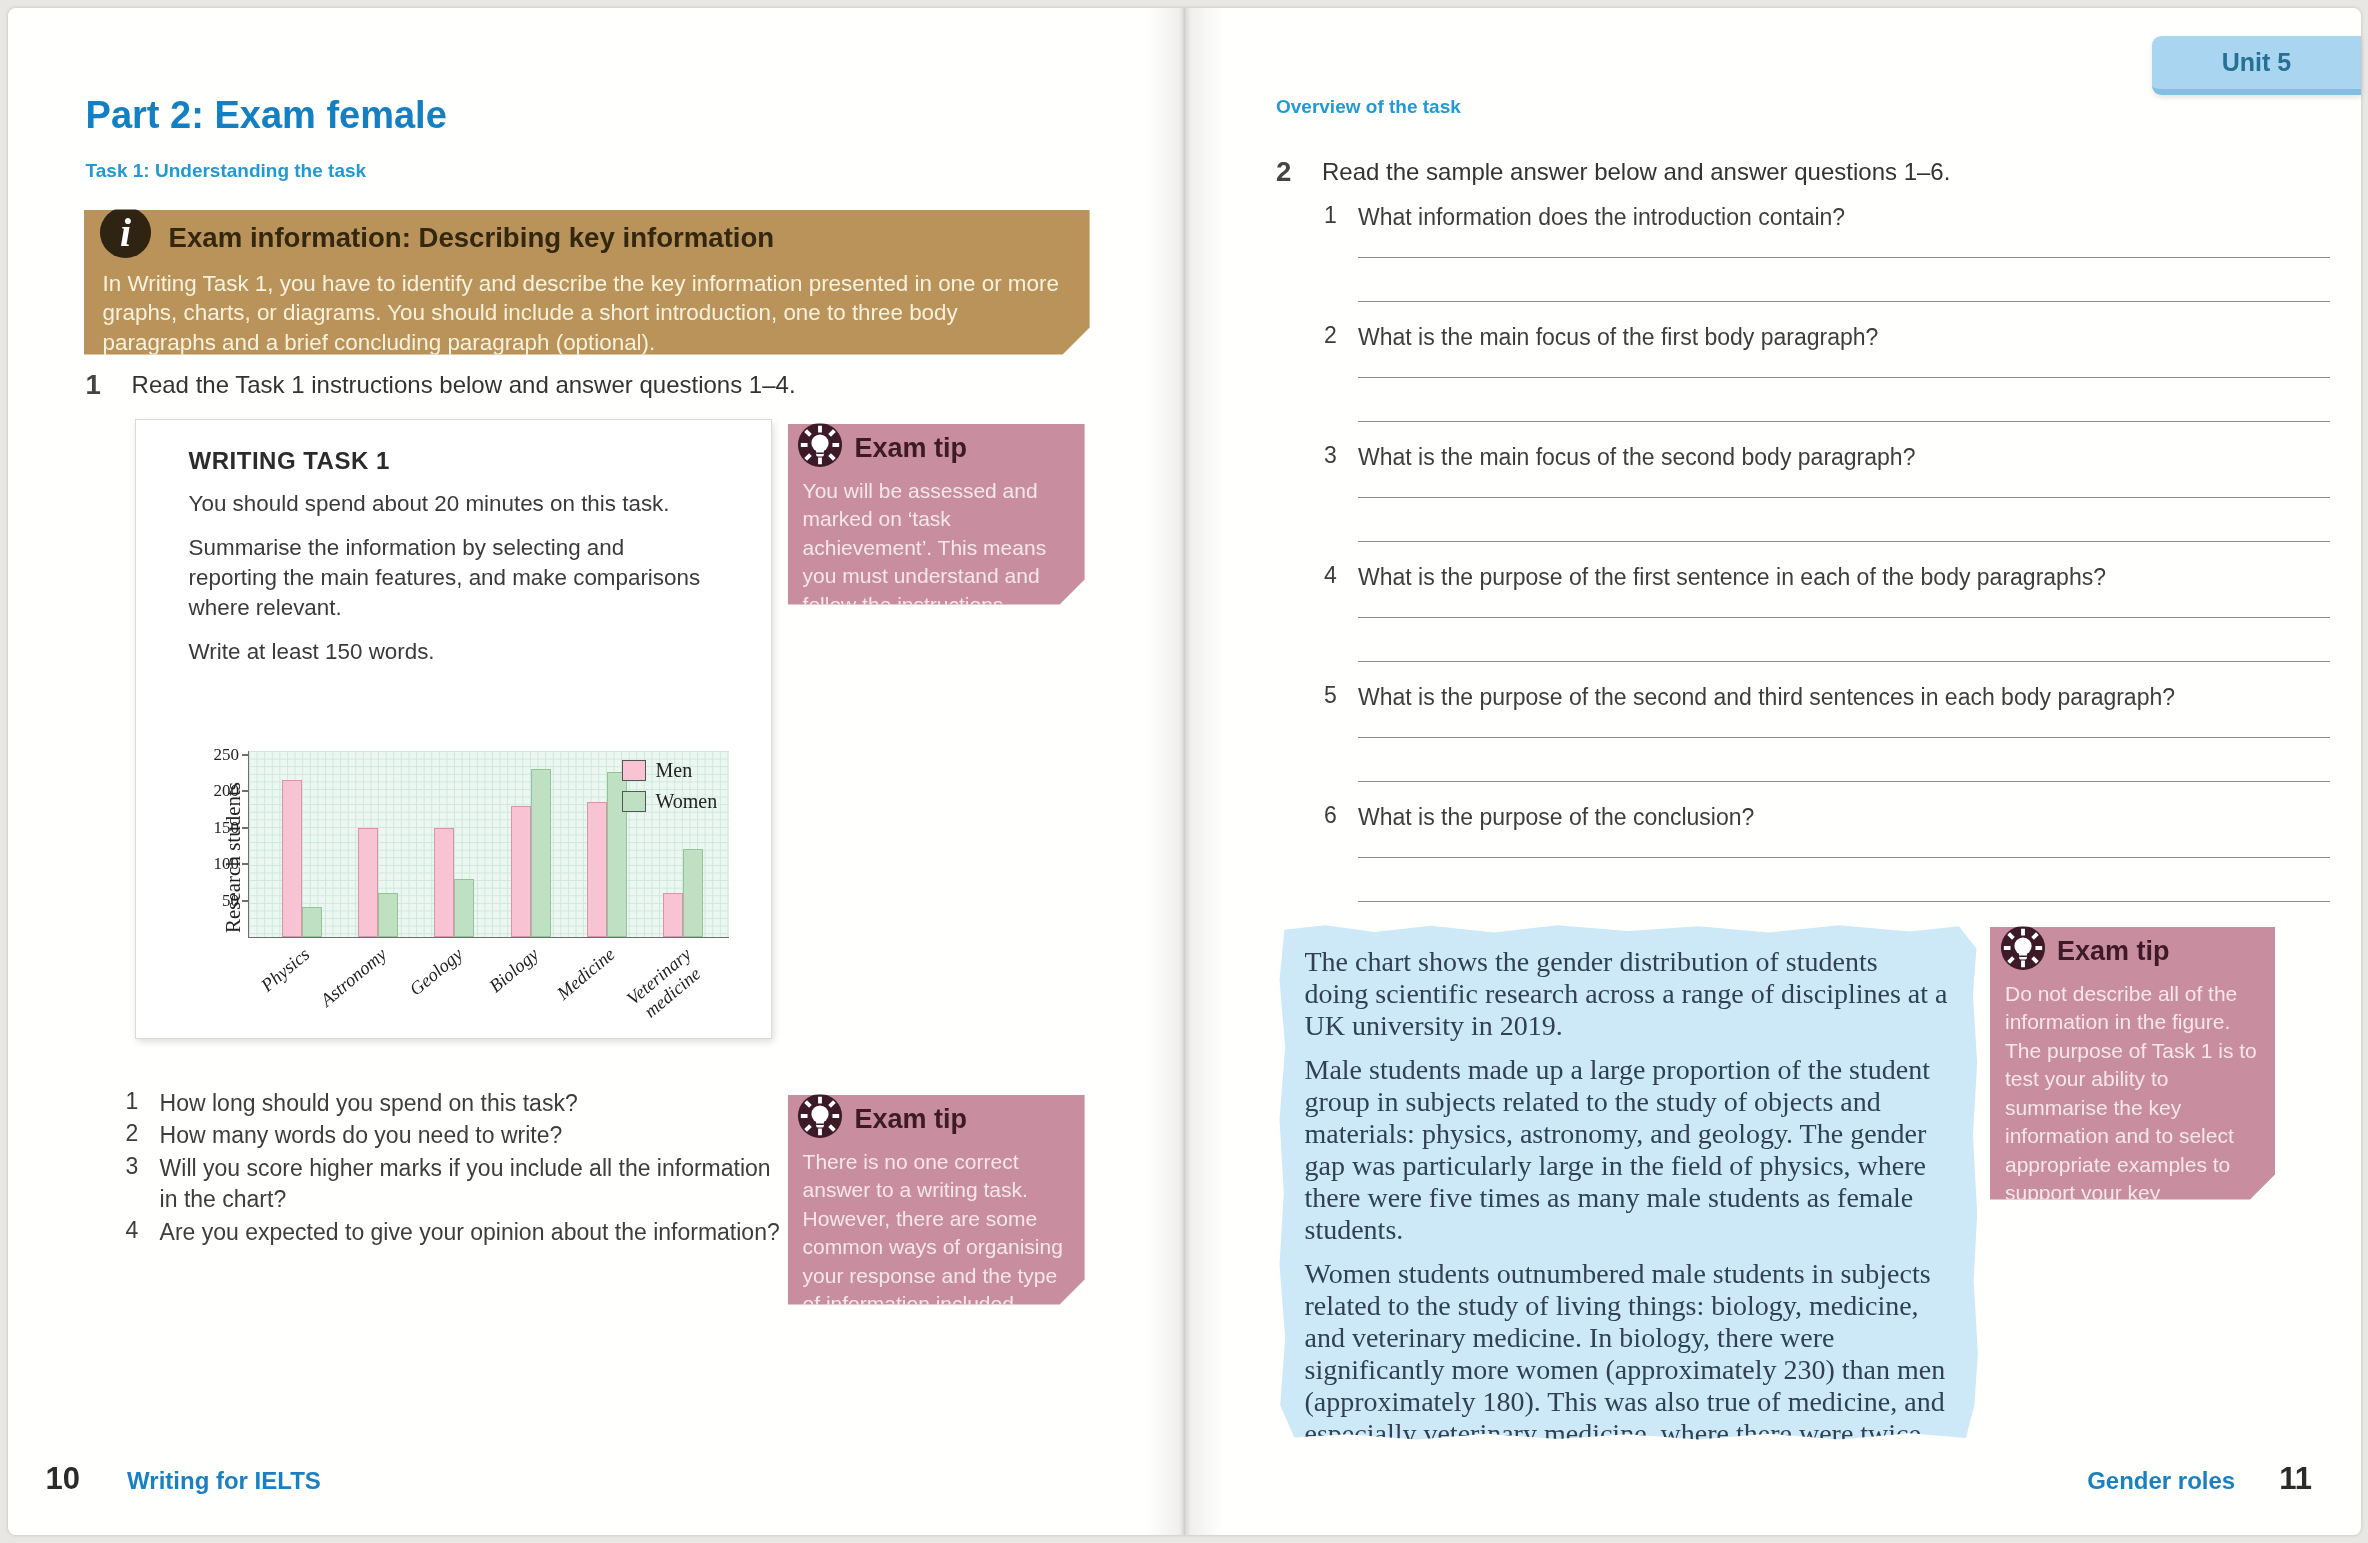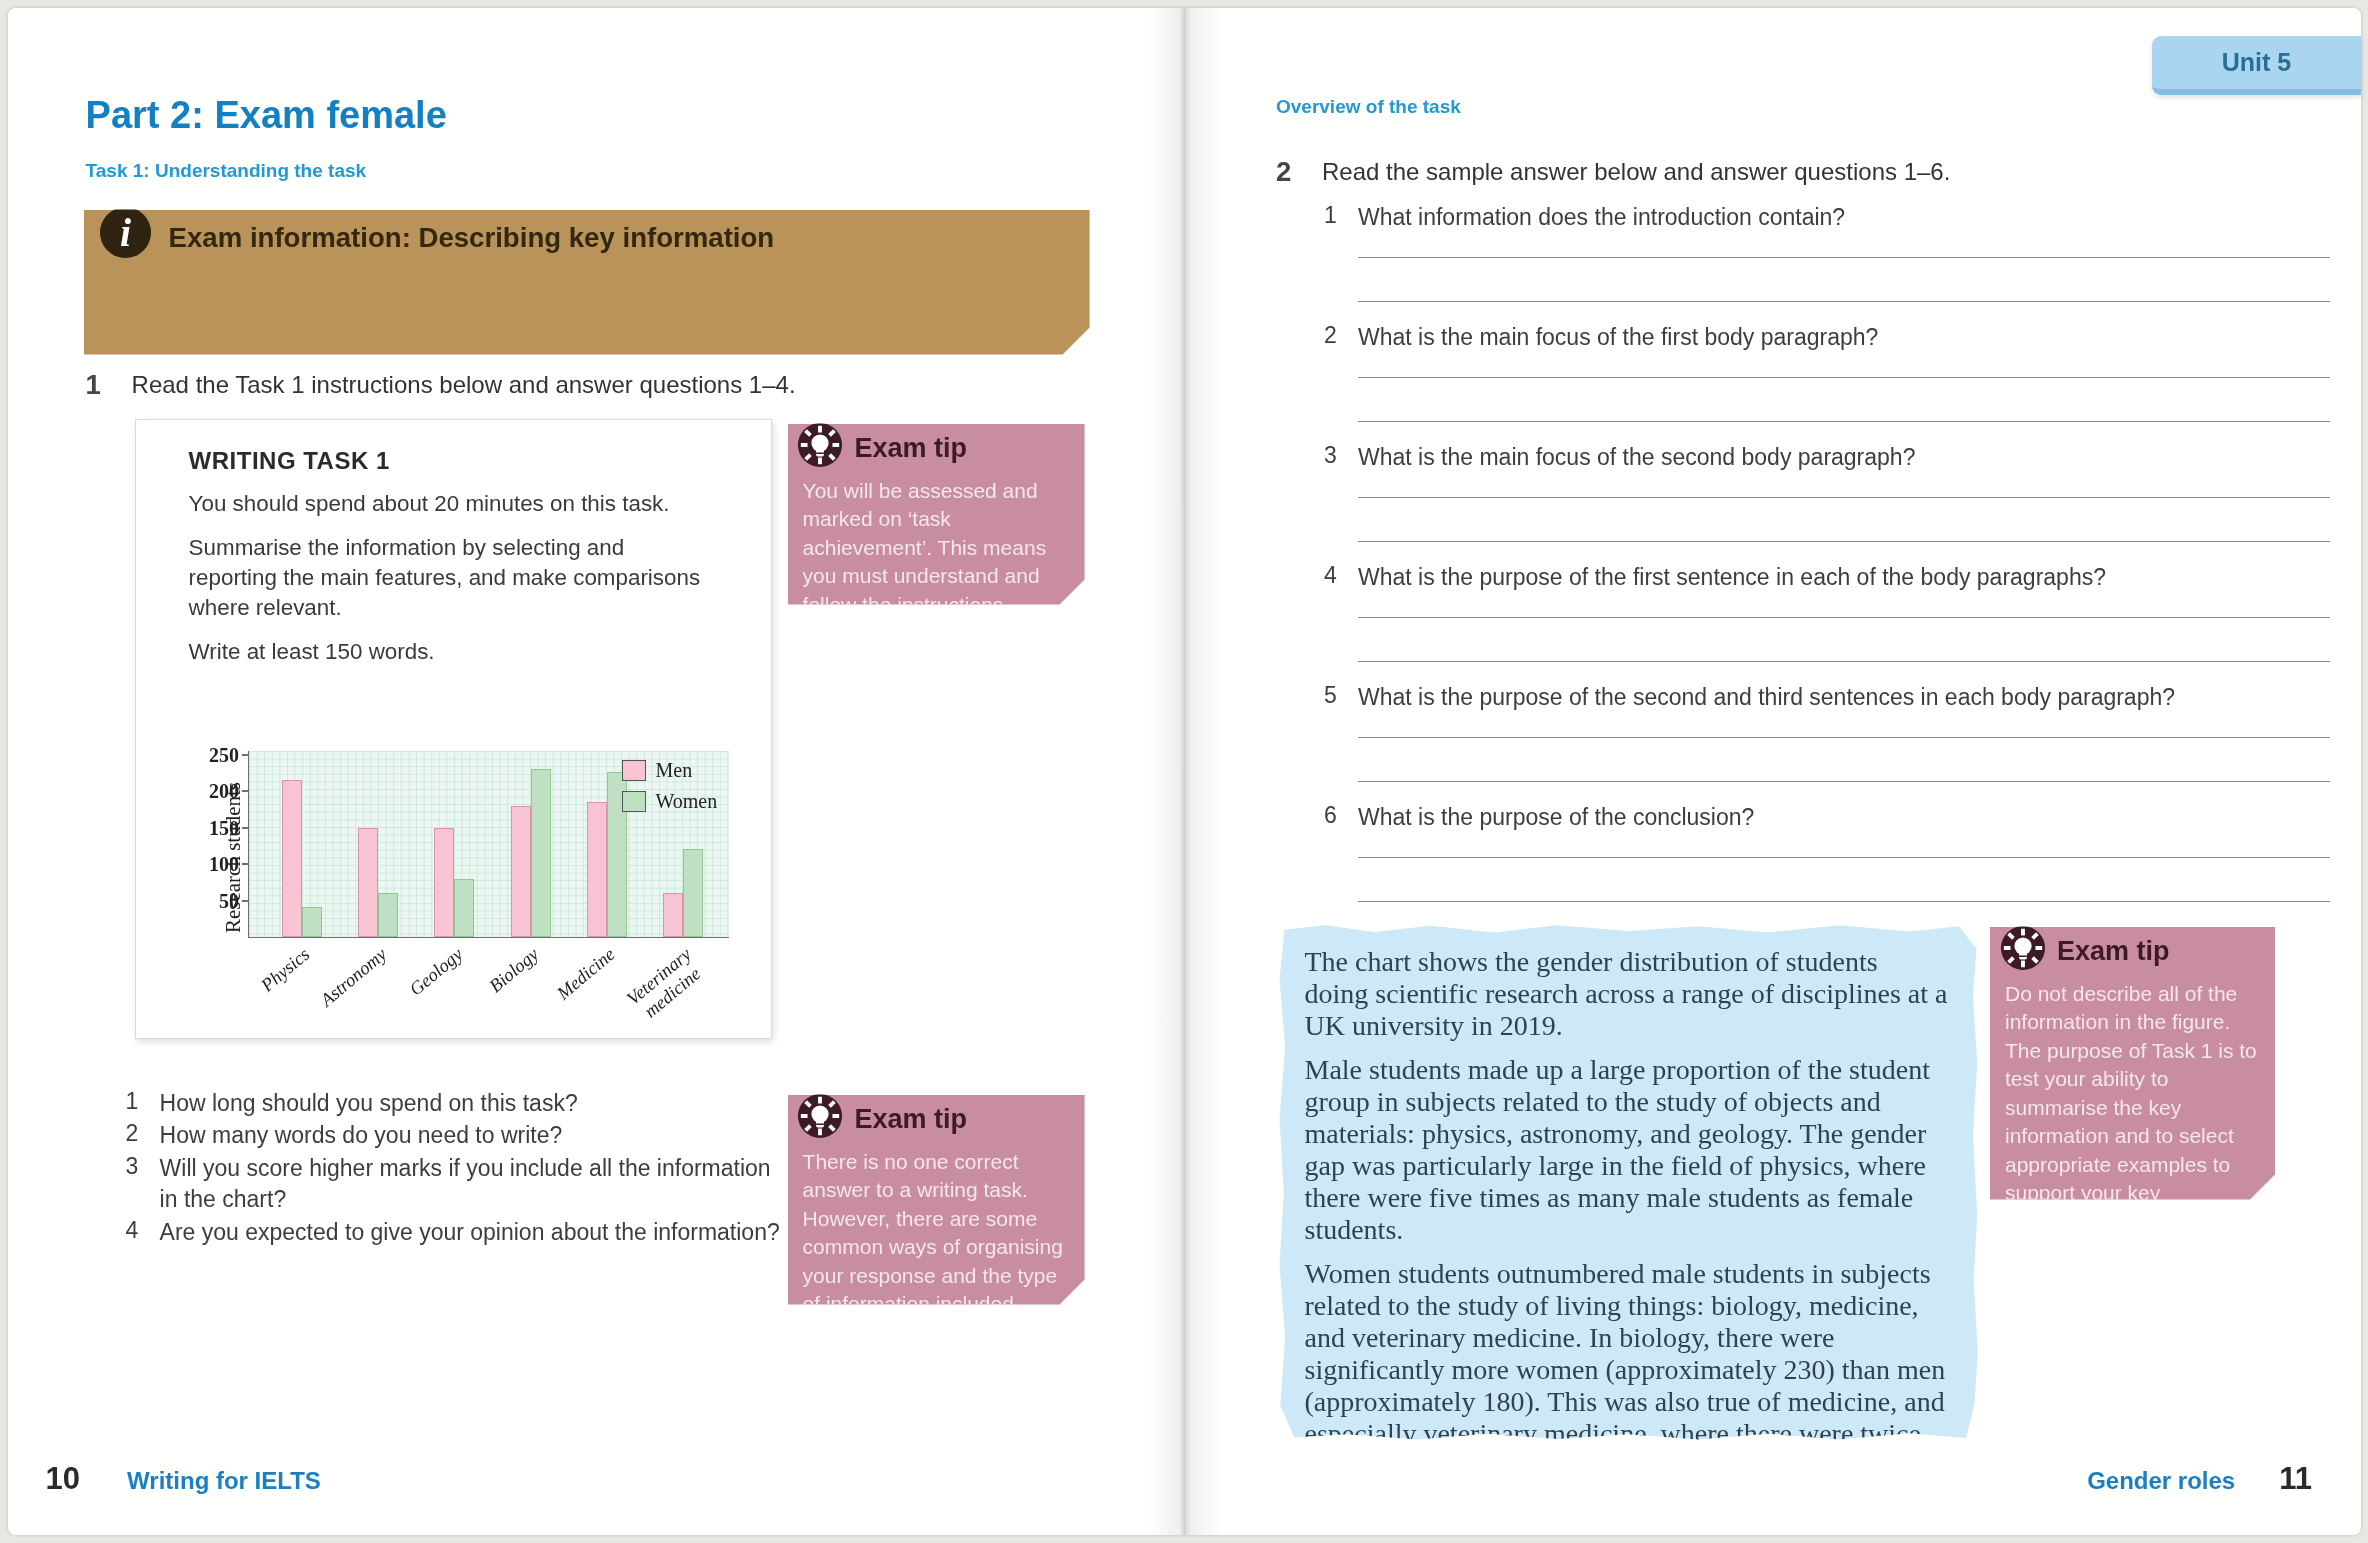--- a/index.html
+++ b/index.html
@@ -43,21 +43,21 @@
   
   .chart{left:19px;top:320px;width:597px;height:285px;}
   .plot{position:absolute;left:93px;top:11.4px;width:480px;height:186px;
     background-color:#edf7f2;
     background-image:linear-gradient(#cde8dc 1px,transparent 1px),linear-gradient(90deg,#cde8dc 1px,transparent 1px);
     background-size:7.6px 7.6px;
     border-left:1.9px solid #6e6e6e;border-bottom:1.9px solid #6e6e6e;}
   .bar{position:absolute;bottom:0;width:20px;box-sizing:border-box;}
   .bar.men{background:#f8c3d2;border:1.4px solid #d795ac;}
   .bar.women{background:#bfe0c2;border:1.4px solid #92c496;}
-  .ytick{position:absolute;right:100%;margin-right:9.5px;font-family:"Liberation Serif",serif;font-size:20px;color:#222;transform:translateY(-50%);white-space:nowrap;font-weight:bold;}
+  .ytick{position:absolute;right:100%;margin-right:9.5px;font-family:"Liberation Serif",serif;font-size:17px;color:#222;transform:translateY(-50%);white-space:nowrap;}
   .ytickmark{position:absolute;right:100%;width:6.7px;height:1.9px;background:#6e6e6e;transform:translateY(-1px);}
   .ylabel{position:absolute;left:3.8px;top:105px;font-family:"Liberation Serif",serif;font-size:21px;color:#222;transform:rotate(-90deg);transform-origin:center;white-space:nowrap;}
   .xlab{position:absolute;top:204px;font-family:"Liberation Serif",serif;font-style:italic;font-size:18.5px;color:#222;}
   .xlab span{display:block;position:absolute;right:0;top:0;transform:rotate(-40deg);transform-origin:top right;white-space:nowrap;text-align:center;}
   .legend{position:absolute;right:11.4px;top:7.6px;}
   .legend-row{display:flex;align-items:center;margin-bottom:8.6px;}
   .legend-swatch{width:24px;height:21px;box-sizing:border-box;margin-right:9.5px;}
   .legend-swatch.men{background:#f8c3d2;border:1.4px solid #555;}
   .legend-swatch.women{background:#bfe0c2;border:1.4px solid #555;}
   .legend-label{font-family:"Liberation Serif",serif;font-size:20px;color:#222;}
@@ -113,20 +113,21 @@
     <div class="abs sub-heading" style="left:78px;top:152px;">Task 1: Understanding the task</div>
 
     <div class="abs info-box">
       <div class="info-head">
         <svg class="info-icon" viewBox="0 0 56 56">
           <circle cx="28" cy="28" r="27" fill="#2f2411"></circle>
           <text x="28" y="42" text-anchor="middle" font-family="Liberation Serif, serif" font-style="italic" font-weight="bold" font-size="42" fill="#ffffff">i</text>
         </svg>
         <span class="info-title">Exam information: Describing key information</span>
       </div>
+      <div class="info-body">In Writing Task 1, you have to identify and describe the key information presented in one or more graphs, charts, or diagrams. You should include a short introduction, one to three body paragraphs and a brief concluding paragraph (optional).</div>
     </div>
 
     <div class="abs ex-row" style="left:78px;top:361px;">
       <span class="ex-num">1</span>
       <span class="ex-text">Read the Task 1 instructions below and answer questions 1–4.</span>
     </div>
 
     <div class="abs task-card">
       <div class="task-card-inner">
         <div class="task-title">WRITING TASK 1</div>

